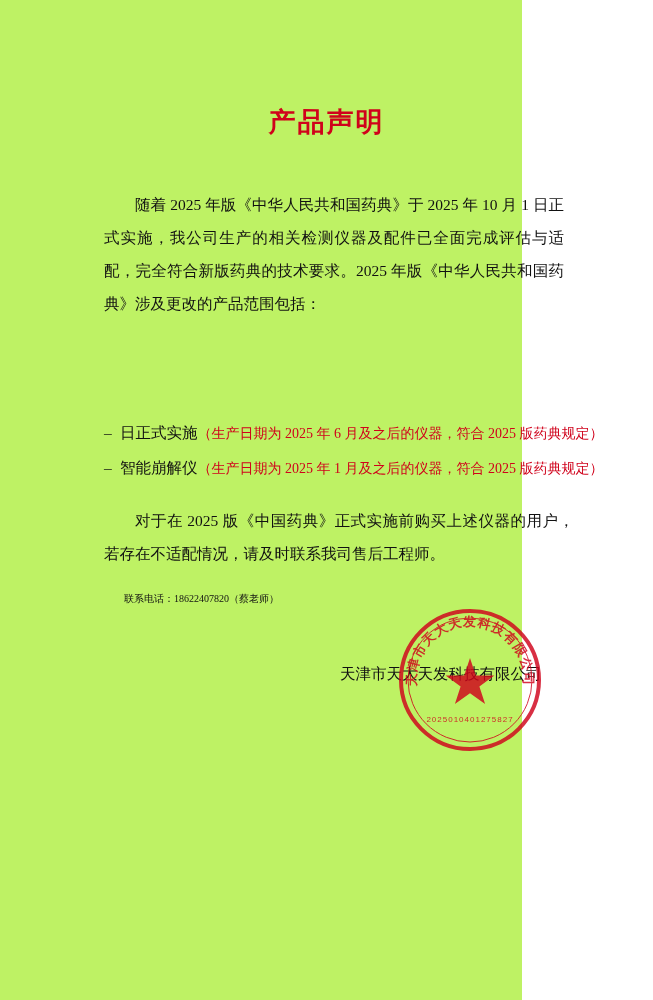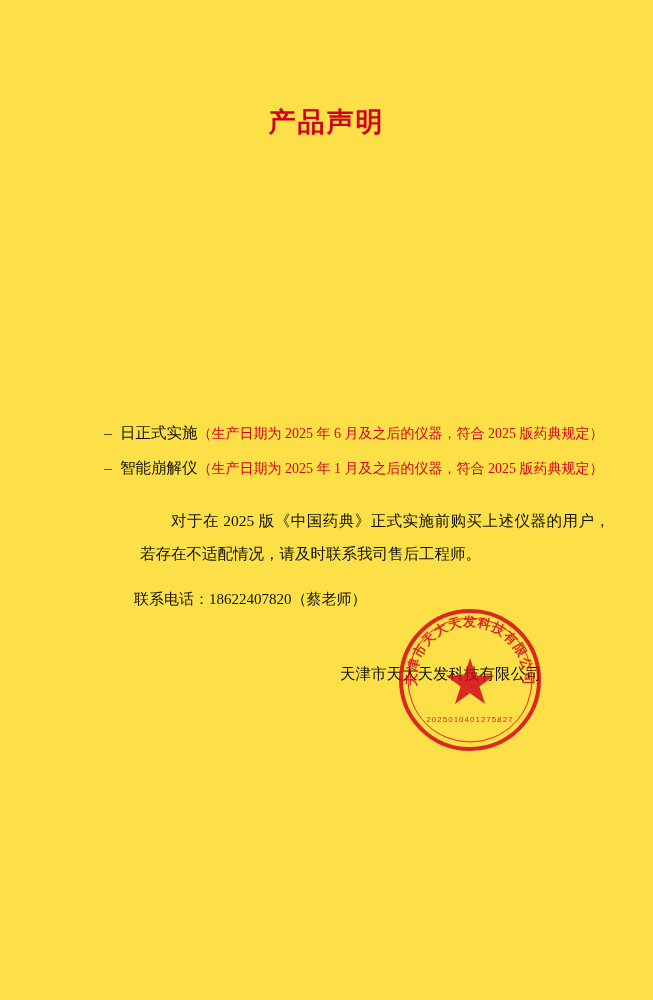--- a/index.html
+++ b/index.html
@@ -13,23 +13,23 @@
     position: relative;
     font-family: "Liberation Serif", "DejaVu Serif", serif;
     color: #000;
     overflow: hidden;
   }
 
   .page {
     position: absolute;
     left: 0;
     top: 0;
-    width: 653px;
+    width: 522px;
     height: 1000px;
-    background: #fde047;
+    background: #bef264;
   }
 
   .doc-title {
     position: absolute;
     top: 104px;
     left: 0;
     width: 653px;
     text-align: center;
     color: #d0021b;
     font-weight: bold;
@@ -88,29 +88,28 @@
   .list-note {
     color: #d0021b;
     font-size: 14px;
   }
 
   .closing-block {
     position: absolute;
     left: 104px;
     top: 504px;
     width: 470px;
-    margin-left: 36px;
   }
 
   .phone-line {
     position: absolute;
     left: 104px;
     top: 584px;
     width: 470px;
-    font-size: 15px;
+    font-size: 10px;
     line-height: 30px;
     text-indent: 2em;
     color: #111;
   }
 
   .sign-block {
     position: absolute;
     left: 340px;
     top: 658px;
     width: 240px;
@@ -155,20 +154,21 @@
   }
 </style>
 </head>
 <body>
 
 <div class="page">
 
   <div class="doc-title">产品声明</div>
 
   <div class="body-block">
+    <p class="para indent">随着 2025 年版《中华人民共和国药典》于 2025 年 10 月 1 日正式实施，我公司生产的相关检测仪器及配件已全面完成评估与适配，完全符合新版药典的技术要求。2025 年版《中华人民共和国药典》涉及更改的产品范围包括：</p>
   </div>
 
   <div class="list-block">
     <div class="list-item">
       <span class="list-dash">–</span><span class="list-main">日正式实施</span><span class="list-note">（生产日期为 2025 年 6 月及之后的仪器，符合 2025 版药典规定）</span>
     </div>
     <div class="list-item">
       <span class="list-dash">–</span><span class="list-main">智能崩解仪</span><span class="list-note">（生产日期为 2025 年 1 月及之后的仪器，符合 2025 版药典规定）</span>
     </div>
   </div>

